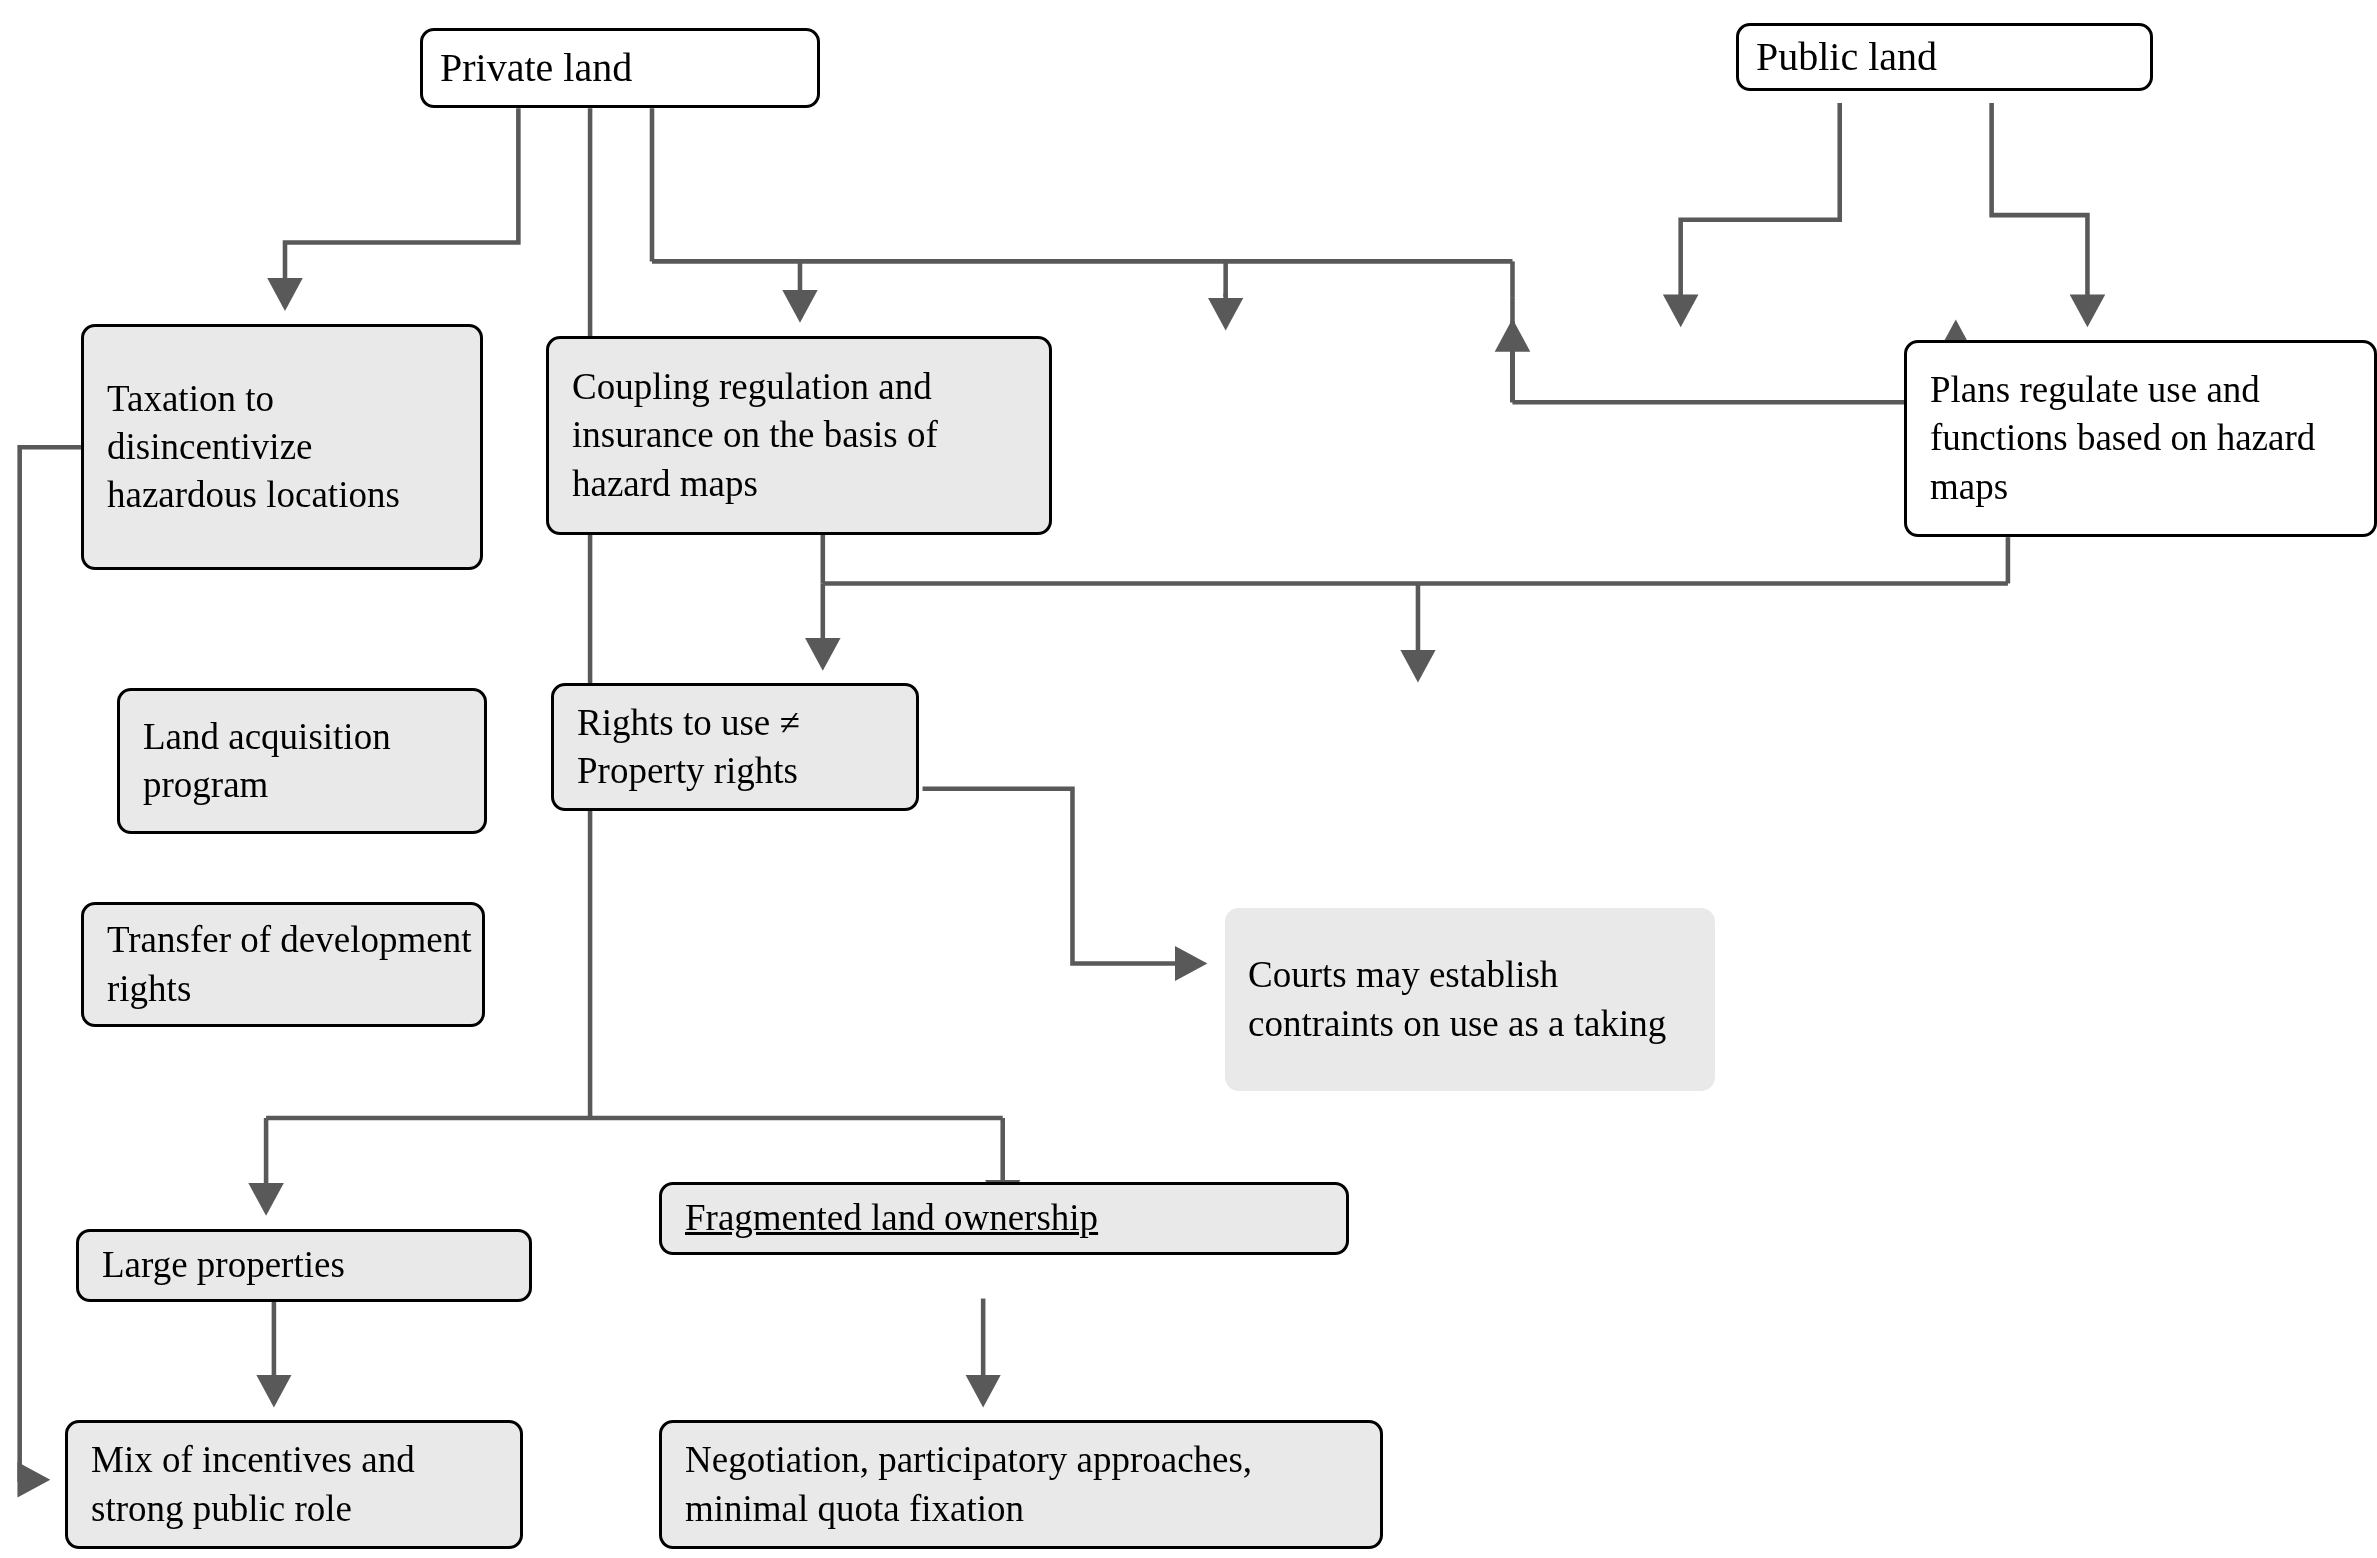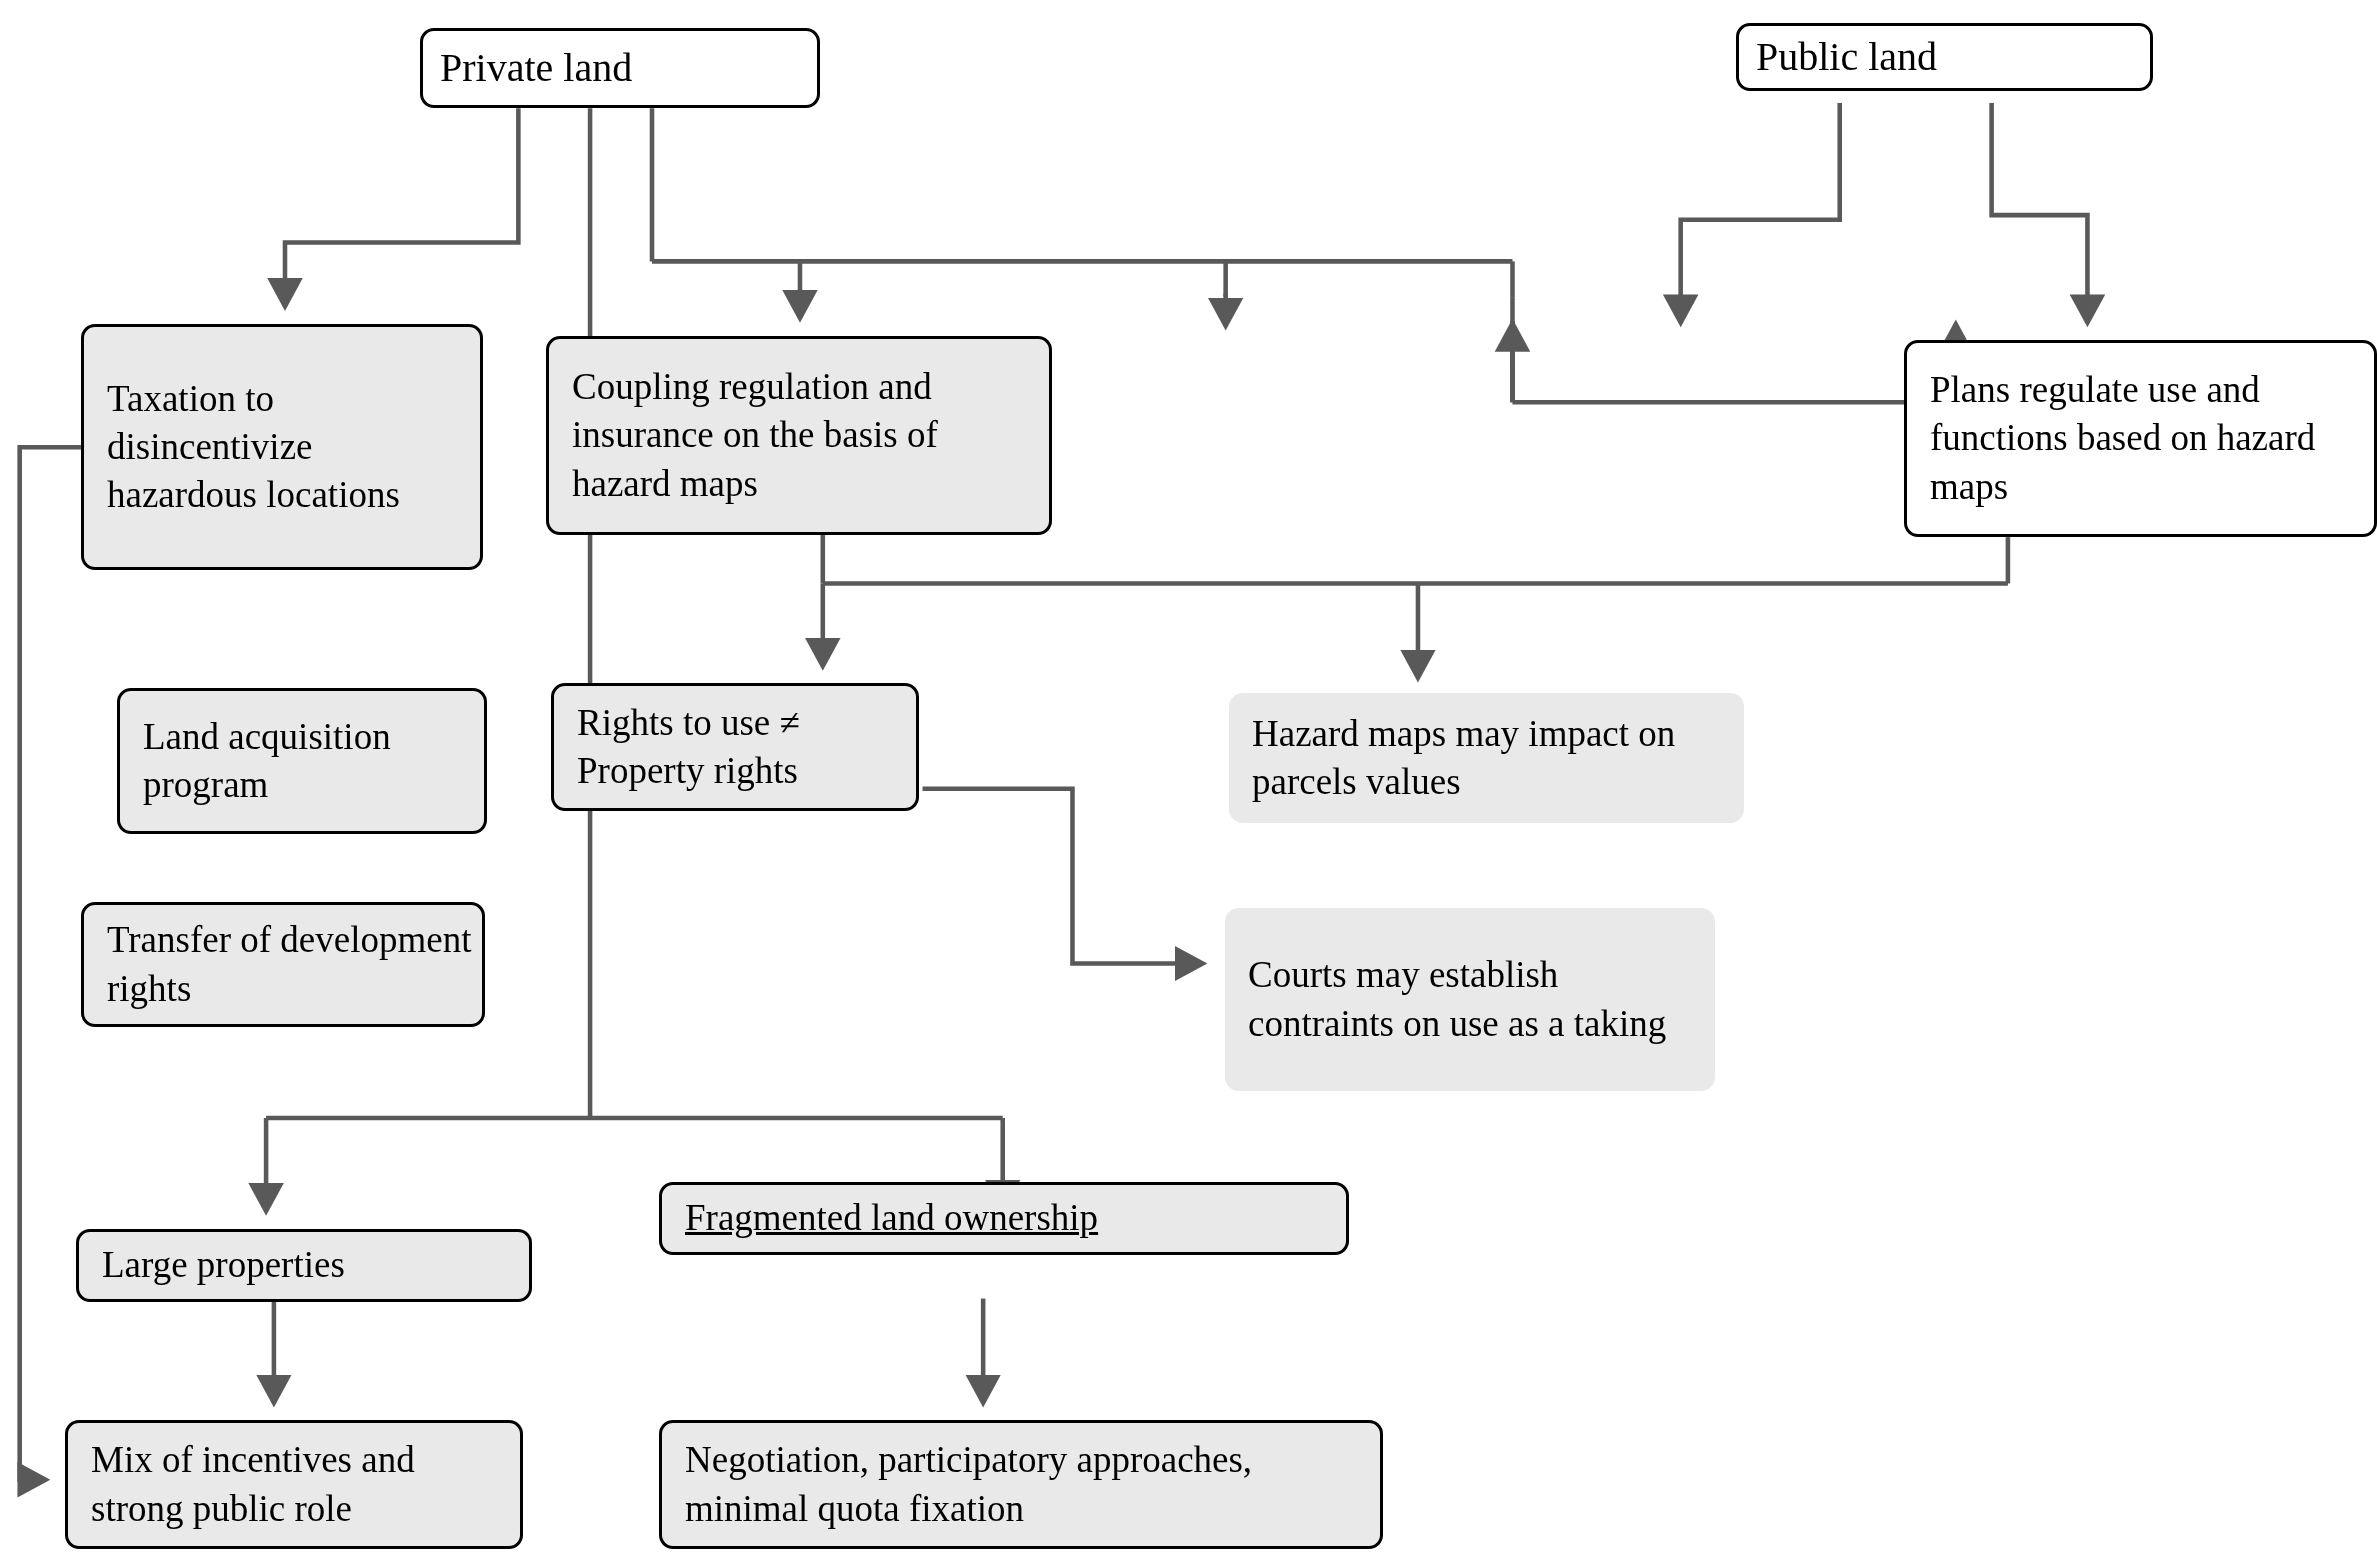--- a/index.html
+++ b/index.html
@@ -175,23 +175,20 @@
   </div>
 
   <div class="node box-gray body-node" style="left:81px; top:688px; width:370px; height:146px;margin-left:36px;">
     <span class="node-label">Land acquisition program</span>
   </div>
 
   <div class="node box-gray body-node" style="left:551px; top:683px; width:368px; height:128px;">
     <span class="node-label">Rights to use ≠ Property rights</span>
   </div>
 
-  <div class="node box-plain body-node" style="left:1229px; top:693px; width:515px; height:130px;">
-    <span class="node-label">Hazard maps may impact on parcels values</span>
-  </div>
 
   <div class="node box-gray body-node" style="left:81px; top:902px; width:404px; height:125px;">
     <span class="node-label">Transfer of development rights</span>
   </div>
 
   <div class="node box-plain body-node" style="left:1225px; top:908px; width:490px; height:183px;">
     <span class="node-label">Courts may establish contraints on use as a taking</span>
   </div>
 
   <div class="node box-gray body-node" style="left:76px; top:1229px; width:456px; height:73px;">

